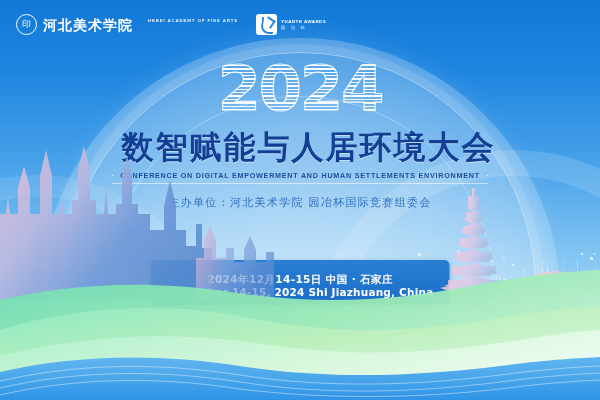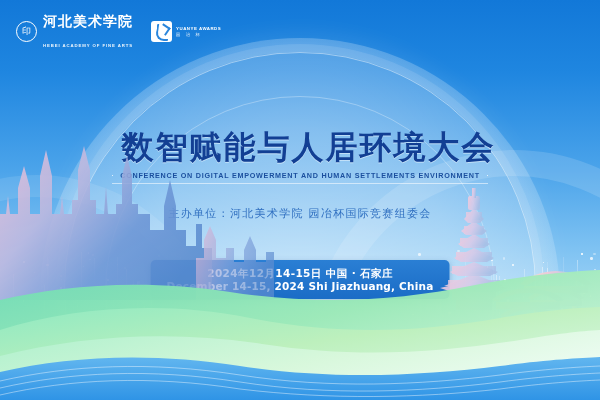--- a/index.html
+++ b/index.html
@@ -43,21 +43,21 @@
   }
 
   
   .header{position:absolute;left:16px;top:14px;display:flex;align-items:center;gap:18px;}
   .logo-hbafa{display:flex;align-items:center;gap:6px;}
   .logo-mark{
     width:19px;height:19px;border-radius:50%;border:1.6px solid #fff;
     display:flex;align-items:center;justify-content:center;
     font-size:9px;color:#fff;line-height:1;
   }
-  .logo-words{display:flex;flex-direction:column;gap:15px;}
+  .logo-words{display:flex;flex-direction:row;gap:15px;}
   .logo-cn{
     font-family:"DejaVu Serif","Liberation Serif",serif;
     color:#fff;font-size:14px;line-height:14px;letter-spacing:1px;font-weight:700;
     white-space:nowrap;
   }
   .logo-en{color:rgba(255,255,255,.92);font-size:4.3px;line-height:5px;letter-spacing:.9px;white-space:nowrap;font-weight:700;}
   .logo-award{display:flex;align-items:center;gap:4px;}
   .award-box{
     width:21px;height:21px;background:#fff;border-radius:3px;position:relative;overflow:hidden;
   }
@@ -105,30 +105,30 @@
   .title-en{
     font-size:7.2px;letter-spacing:.75px;color:#1b4f9e;white-space:nowrap;font-weight:700;
   }
   .title-en-row2{
     margin-top:3px;padding:0 112px;
   }
   .title-en-row2 .rule{height:1px;background:rgba(255,255,255,.55);}
 
   
   .organizer{
-    position:absolute;left:0;right:0;top:206px;text-align:center;
+    position:absolute;left:0;right:0;top:195px;text-align:center;
     font-size:11px;color:#2f6fc0;letter-spacing:1.3px;
     font-family:"DejaVu Sans",sans-serif;
   }
 
   
   .date-badge{
     position:absolute;left:50%;top:260px;transform:translateX(-50%);
     background:linear-gradient(180deg,#2a7fd4 0%,#1b6cc6 100%);
-    border-radius:5px;padding:7px 16px 6px;text-align:center;
+    border-radius:5px;padding:13px 16px 6px;text-align:center;
     box-shadow:0 2px 6px rgba(12,70,140,.28);
   }
   .date-cn{color:#fff;font-size:10.5px;line-height:13px;letter-spacing:.4px;font-family:"DejaVu Sans",sans-serif;font-weight:700;white-space:nowrap;}
   .date-en{color:#fff;font-size:10.5px;line-height:13px;letter-spacing:.2px;font-family:"DejaVu Sans",sans-serif;font-weight:700;white-space:nowrap;}
 
   
   .sparkles{position:absolute;inset:0;pointer-events:none;}
   .sp{position:absolute;background:#fff;border-radius:50%;opacity:.85;}
   .ray{position:absolute;width:1px;background:linear-gradient(180deg,rgba(255,255,255,.75),rgba(255,255,255,0));}
 </style>
@@ -314,20 +314,23 @@
     </div>
     <div class="logo-award">
       <div class="award-box"></div>
       <div class="award-words">
         <div class="award-en">YUANYE AWARDS</div>
         <div class="award-cn">园 冶 杯</div>
       </div>
     </div>
   </div>
 
+  <div class="year-wrap">
+    <div class="year">2024</div>
+  </div>
 
   <div class="title-block">
     <div class="title-cn">数智赋能与人居环境大会</div>
     <div class="title-en-row">
       <span class="rule"></span>
       <span class="title-en">CONFERENCE ON DIGITAL EMPOWERMENT AND HUMAN SETTLEMENTS ENVIRONMENT</span>
       <span class="rule"></span>
     </div>
     <div class="title-en-row2">
       <div class="rule"></div>

